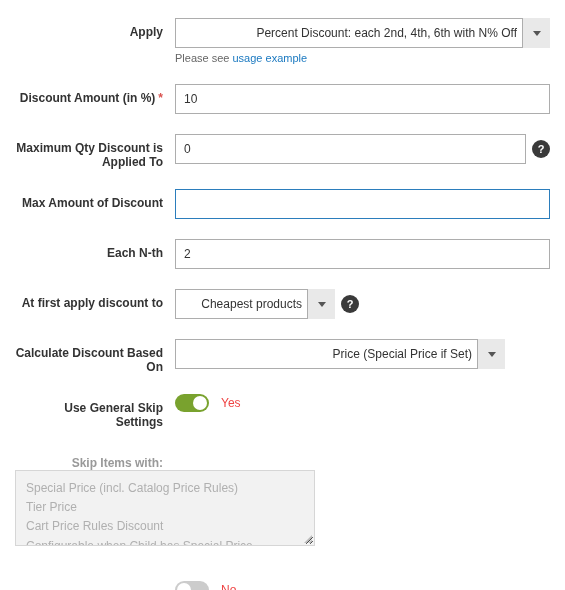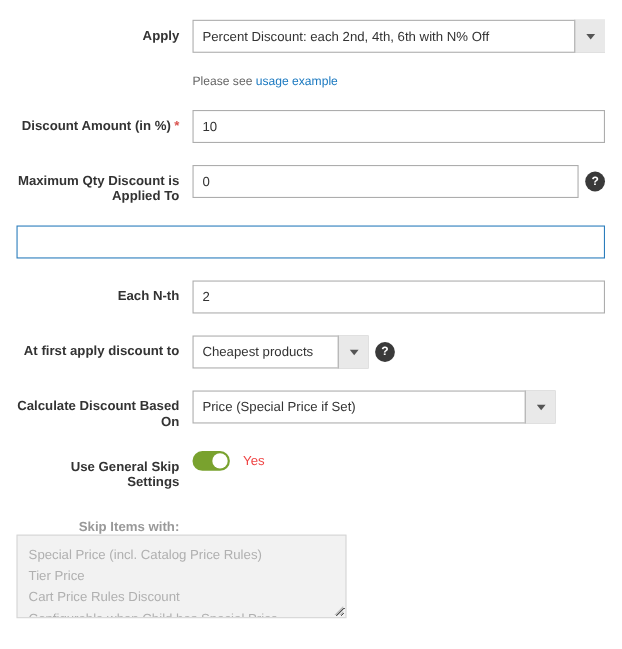--- a/index.html
+++ b/index.html
@@ -10,21 +10,21 @@
     margin: 0;
     padding: 18px 15px;
     width: 565px;
     background: #fff;
   }
   .row {
     display: flex;
     align-items: flex-start;
     margin-bottom: 20px;
   }
-  .row.tight { margin-bottom: 20px; }
+  .row.tight { margin-bottom: 4px; }
   .label-col {
     width: 160px;
     flex-shrink: 0;
     text-align: right;
     padding-right: 12px;
     padding-top: 7px;
     color: #333;
     font-weight: 600;
   }
   .label-col.disabled { color: #999; font-weight: 600; }
@@ -49,20 +49,21 @@
   .select-wrap {
     position: relative;
     flex:1;
     min-width:0;
   }
   .select-wrap.small { flex:0 0 160px; width:160px; }
   .select {
     appearance: none;
     -webkit-appearance:none;
     padding-right: 32px;
+    text-align: right;
   }
   .select-caret {
     position:absolute;
     right:0; top:0;
     width:28px; height:30px;
     background:#e9e9e9;
     border-left:1px solid #adadad;
     display:flex; align-items:center; justify-content:center;
     pointer-events:none;
   }
@@ -168,20 +169,21 @@
 
 <div class="row">
   <div class="label-col">Maximum Qty Discount is Applied To</div>
   <div class="ctrl-col">
     <input class="input" value="0" style="">
     <div class="help-icon">?</div>
   </div>
 </div>
 
 <div class="row">
+  <div class="label-col">Max Amount of Discount</div>
   <div class="ctrl-col">
     <input class="input focused" value="" style="">
   </div>
 </div>
 
 <div class="row">
   <div class="label-col">Each N-th</div>
   <div class="ctrl-col">
     <input class="input" value="2" style="">
   </div>

